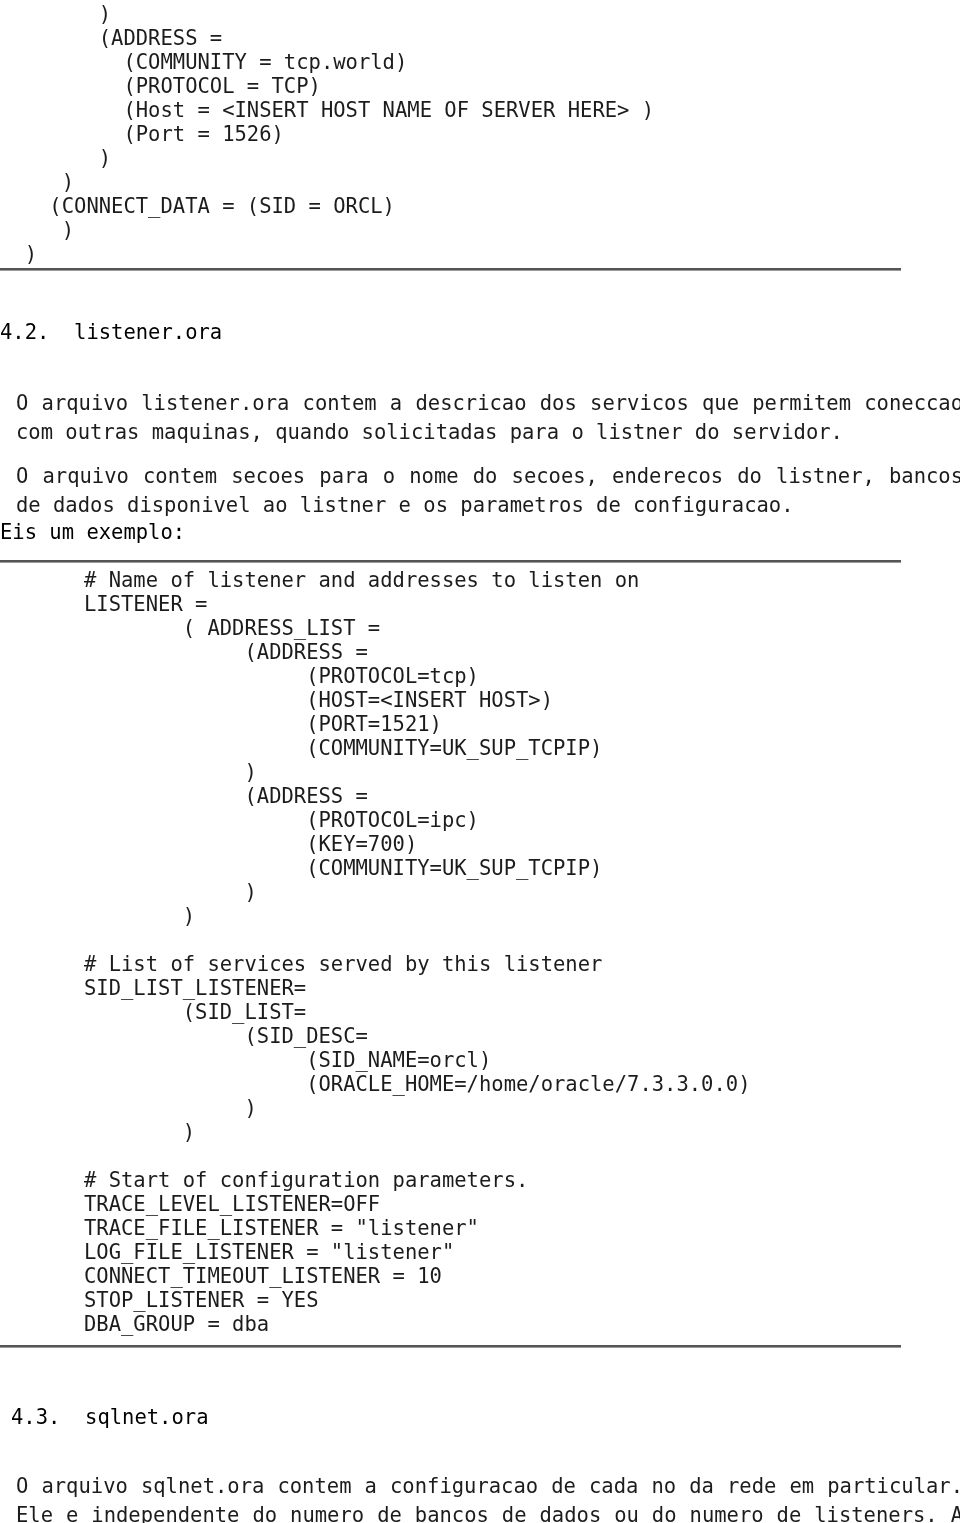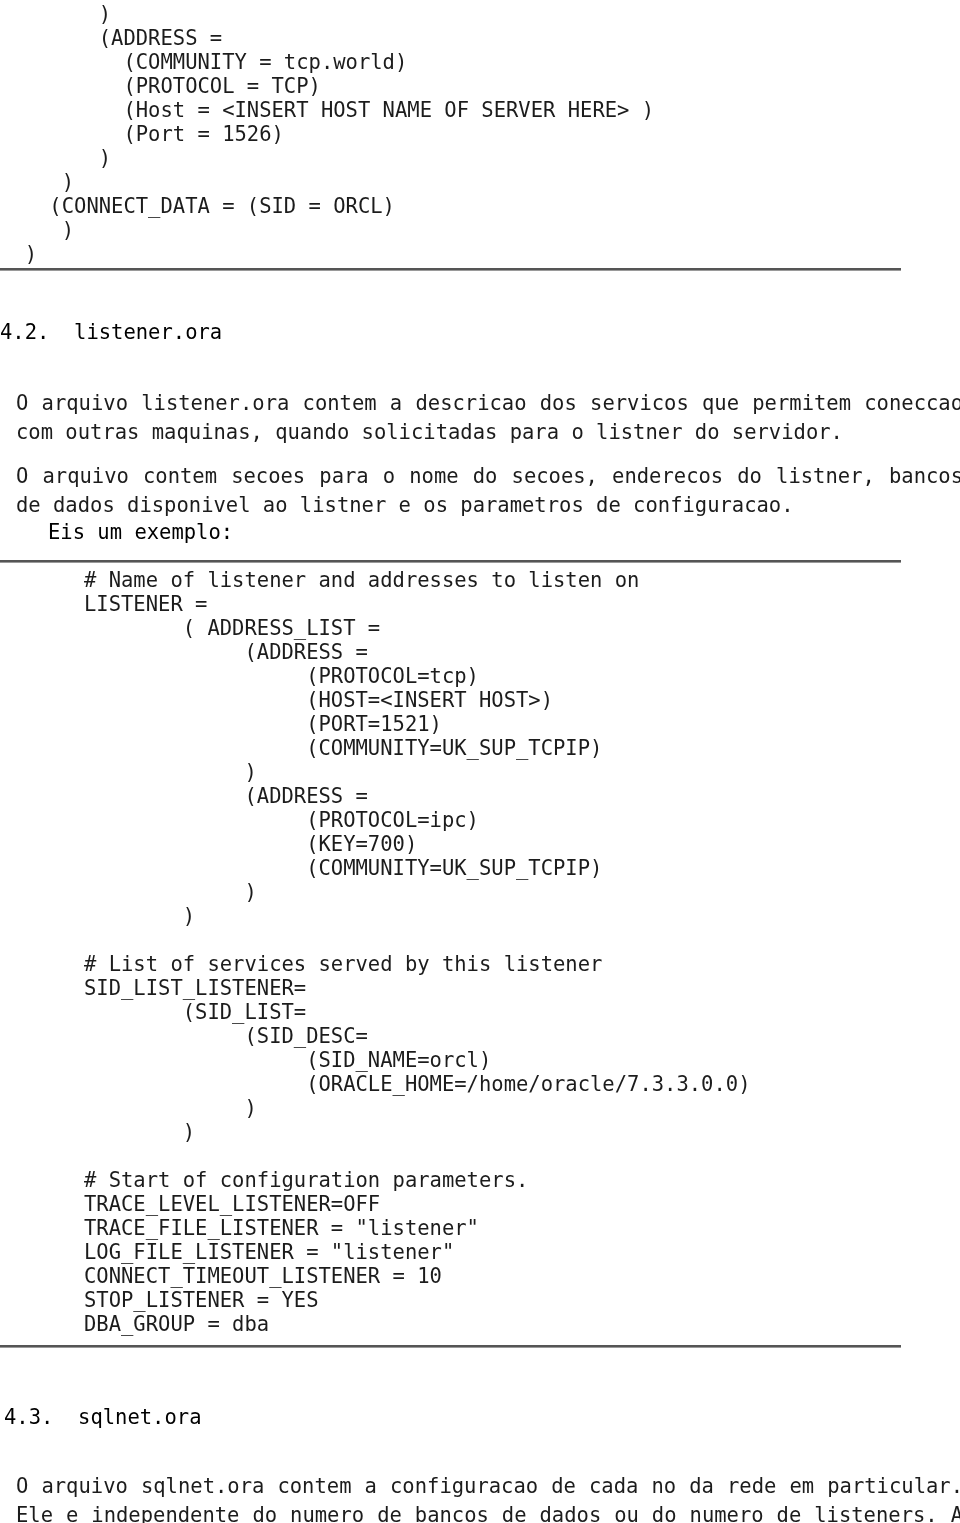--- a/index.html
+++ b/index.html
@@ -100,21 +100,21 @@
   </div>
 
   <div class="abs" style="top:373px;left:0;">
     <p class="para" style="text-align-last: left;">O  arquivo  listener.ora  contem  a  descricao  dos  servicos que permitem coneccao com outras maquinas, quando solicitadas para o listner do servidor.</p>
   </div>
 
   <div class="abs" style="top:446px;left:0;">
     <p class="para" style="text-align-last: left;">O  arquivo  contem  secoes para  o  nome do secoes, enderecos do listner, bancos de dados disponivel ao listner e os parametros de configuracao.</p>
   </div>
 
-  <div class="abs" style="top:518px;left:0;padding-left:48px;">
+  <div class="abs" style="top:518px;left:0;">
     <div class="heading">Eis um exemplo:</div>
   </div>
 
   <div class="abs" style="top:560px;left:0;">
     <hr class="rule" style="border-top-color: rgb(85, 85, 85); width: 901px;">
   </div>
 
   <div class="abs" style="top:568px;left:0;">
     <pre class="codeblock indent-block"># Name of listener and addresses to listen on
 LISTENER =
@@ -147,21 +147,21 @@
 LOG_FILE_LISTENER = "listener"
 CONNECT_TIMEOUT_LISTENER = 10
 STOP_LISTENER = YES
 DBA_GROUP = dba</pre>
   </div>
 
   <div class="abs" style="top:1345px;left:0;">
     <hr class="rule" style="border-top-color: rgb(85, 85, 85); width: 901px;">
   </div>
 
-  <div class="abs" style="top:1403px;left:4px;">
+  <div class="abs" style="top:1403px;left:11px;">
     <div class="heading">4.3.  sqlnet.ora</div>
   </div>
 
   <div class="abs" style="top:1456px;left:0;">
     <p class="para" style="text-align-last: left;">O  arquivo  sqlnet.ora  contem  a configuracao  de  cada  no  da  rede  em particular. Ele e independente do numero de bancos de  dados ou do  numero de listeners.  A parte mais importante deste arquivo sao  as configuracoes</p>
   </div>
 
 </div>
 
 </body></html>

